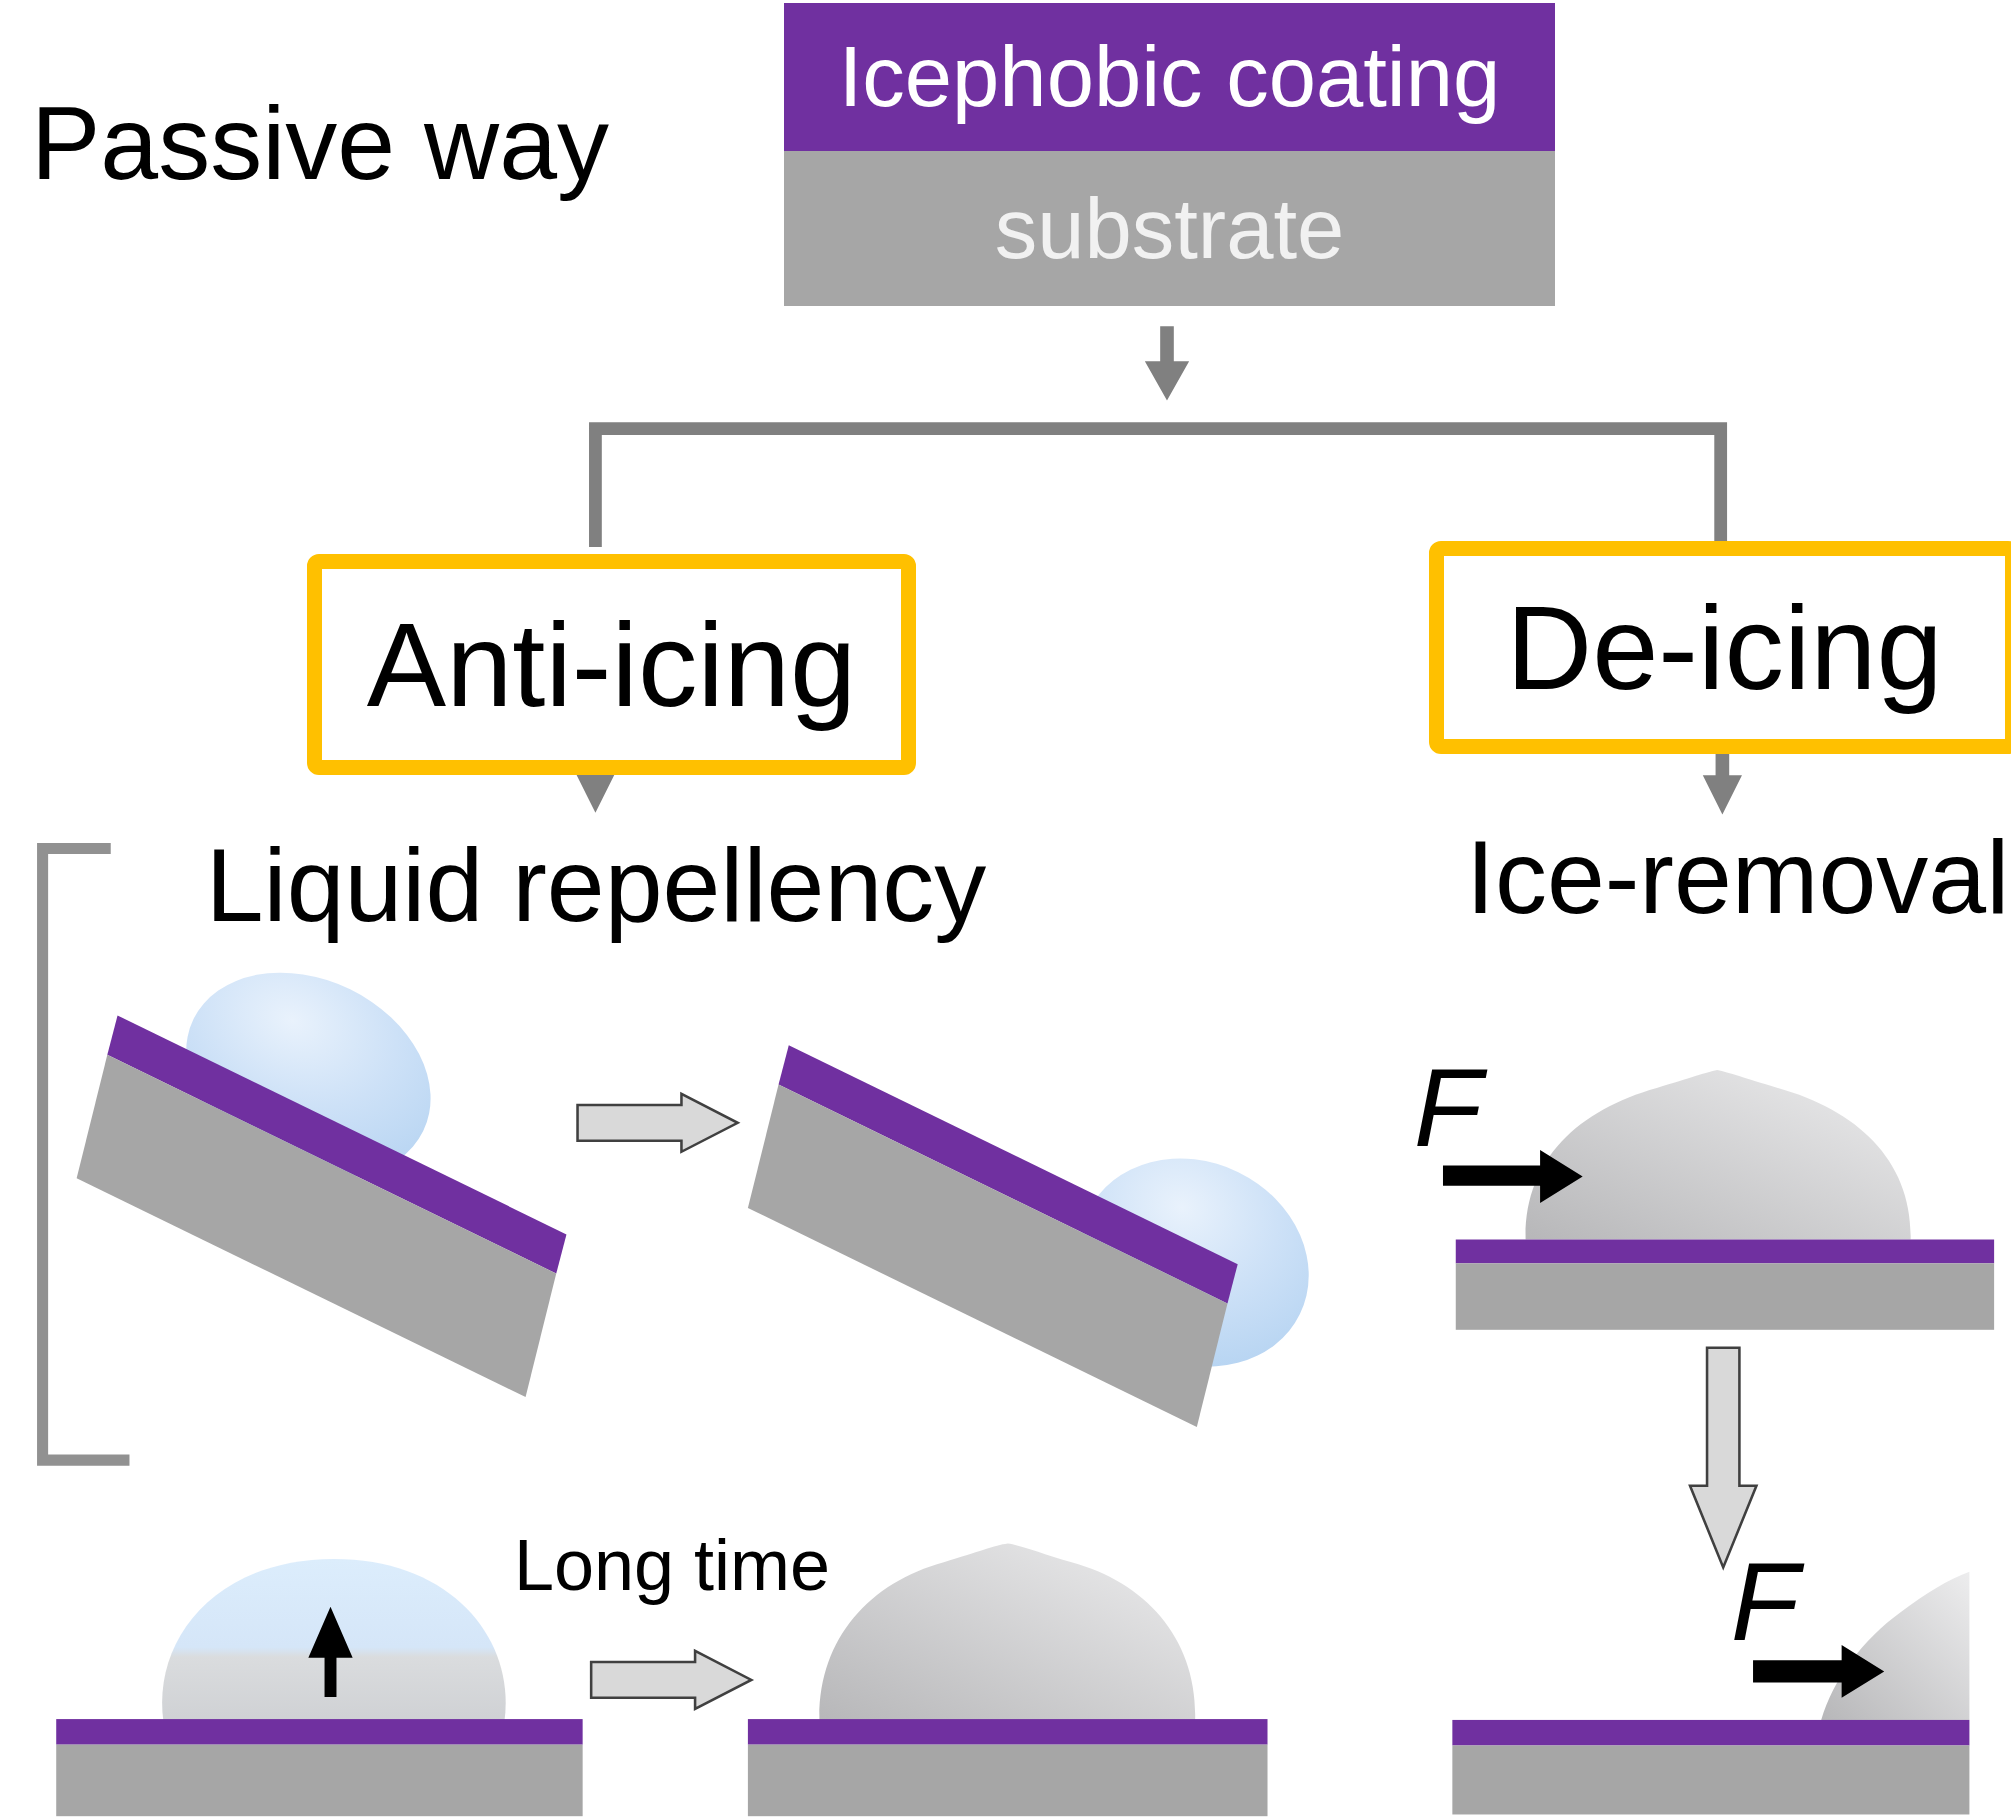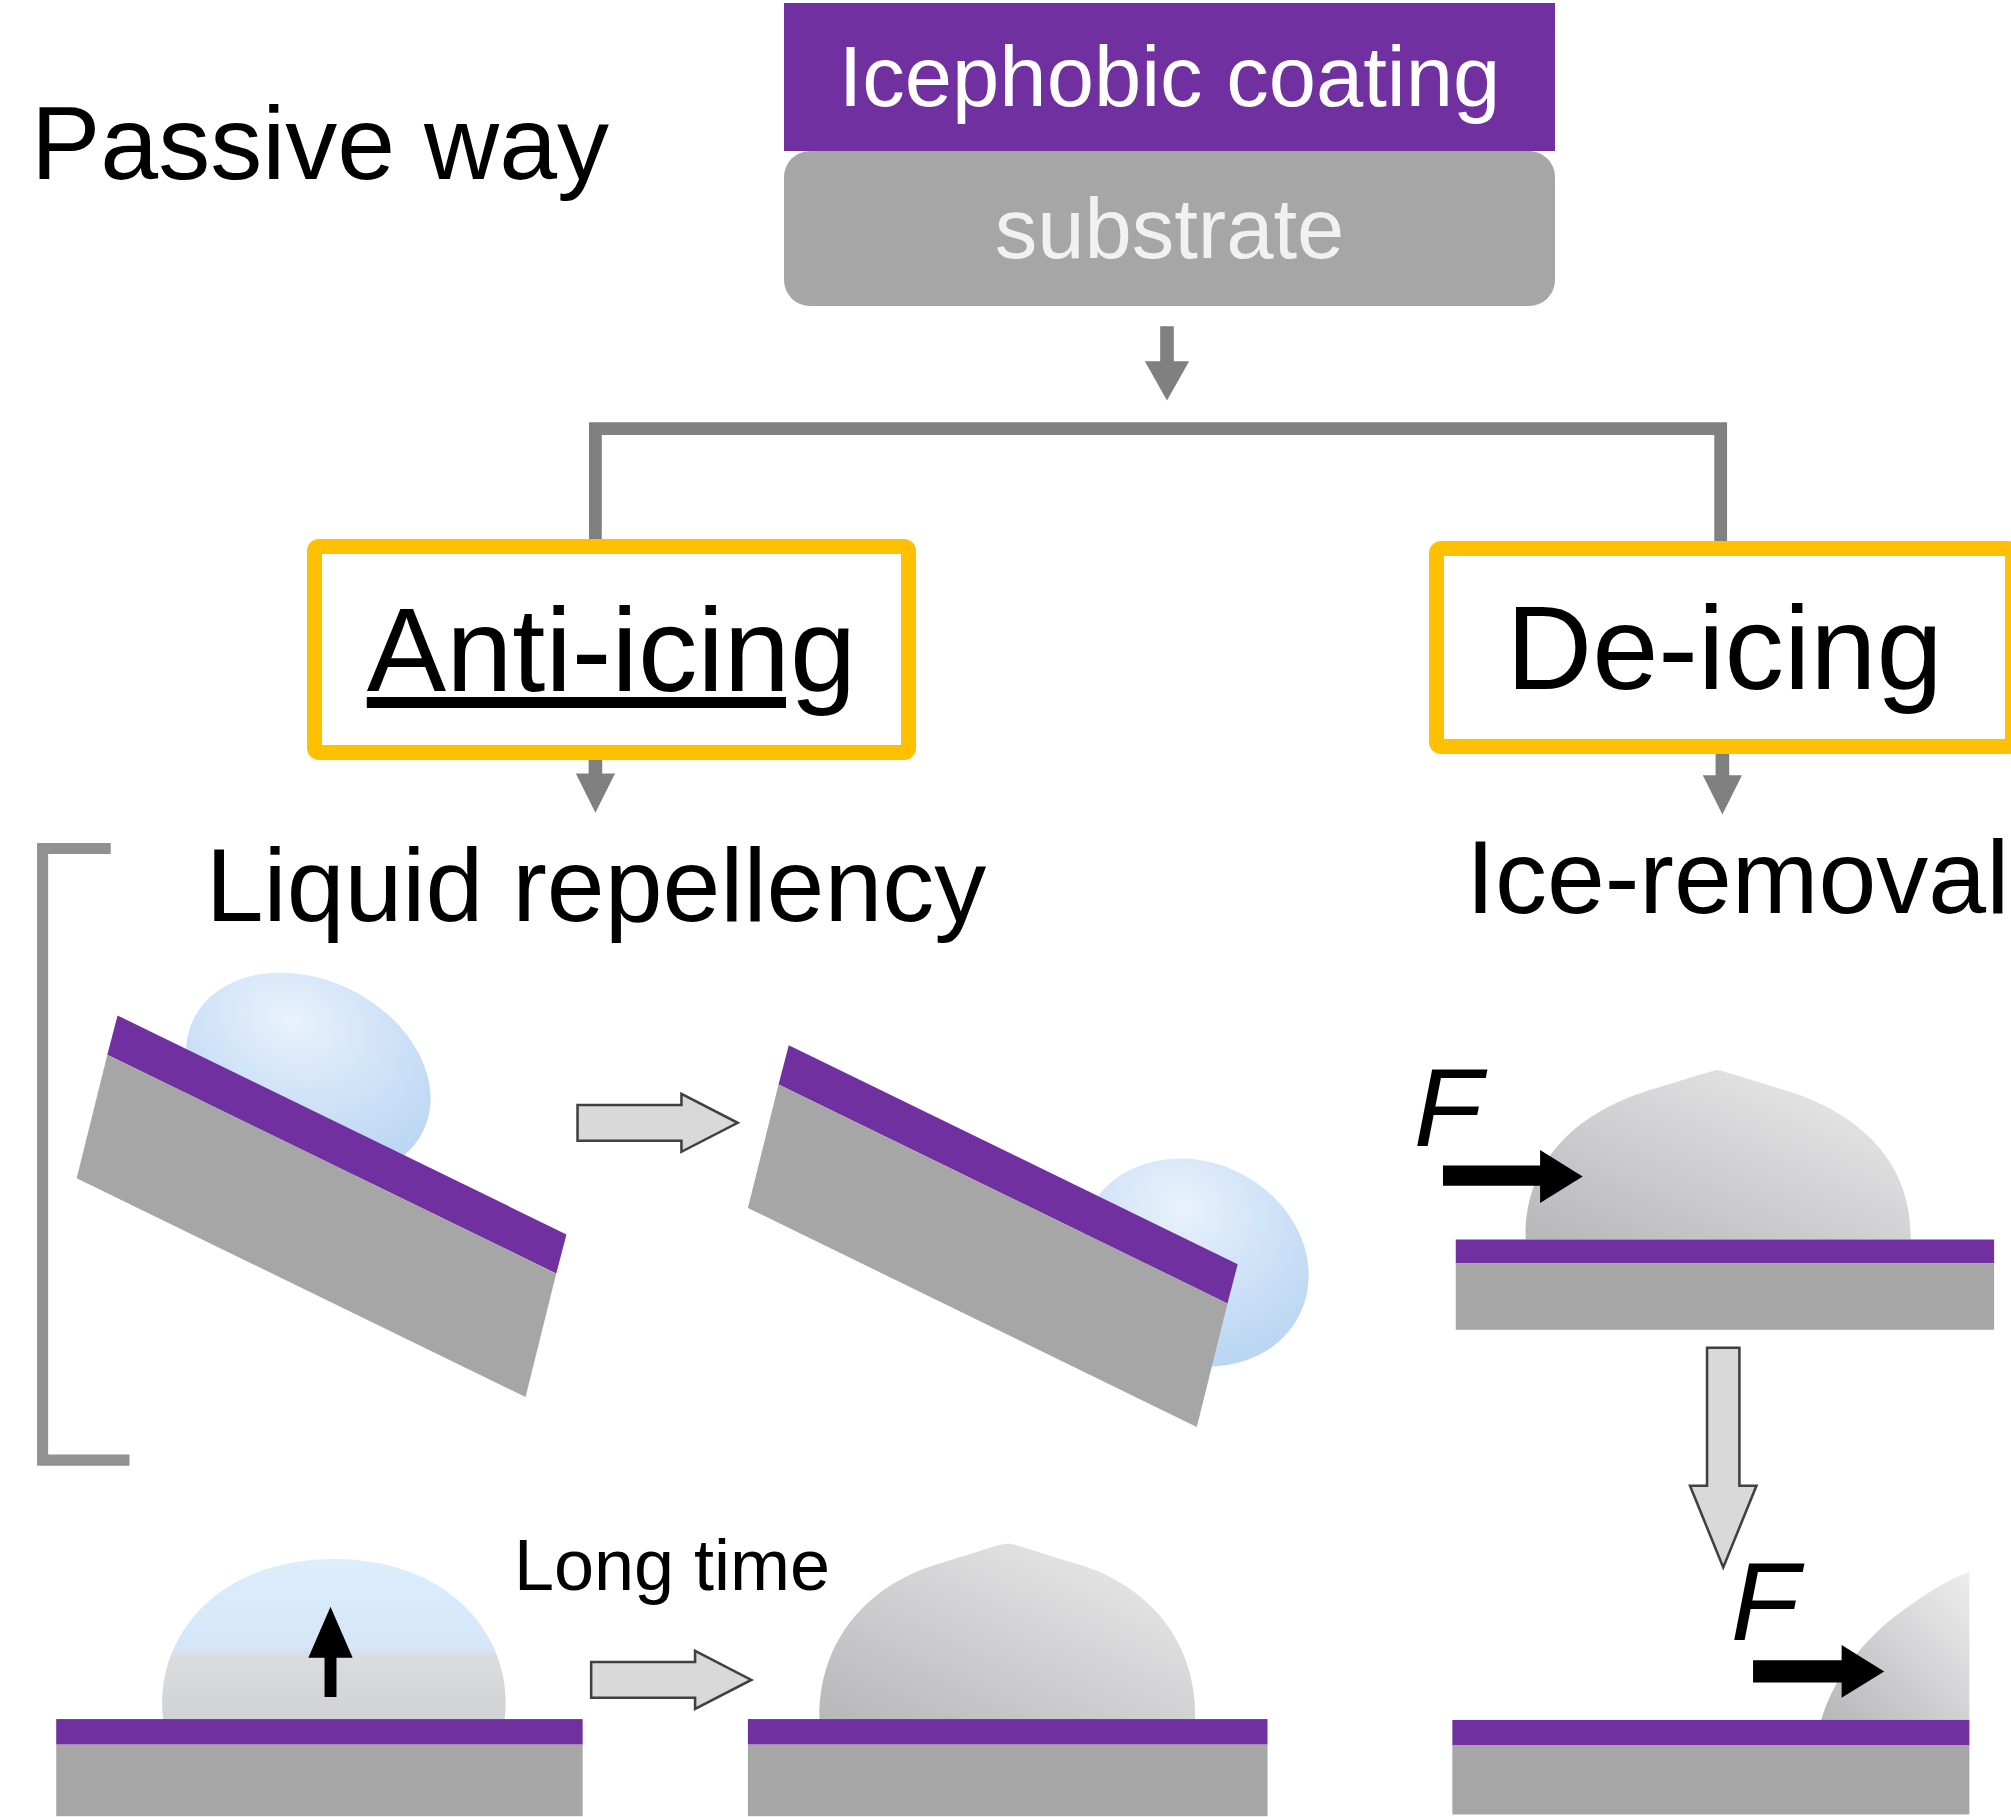--- a/index.html
+++ b/index.html
@@ -6,26 +6,26 @@
   #canvas{position:relative;width:2012px;height:1818px;background:#ffffff;
           font-family:"Liberation Sans",sans-serif;overflow:hidden;padding-left:10px;}
   #diagram-svg{position:absolute;left:0;top:0;width:2012px;height:1818px;}
   .txt{position:absolute;color:#000;white-space:nowrap;line-height:1.05;}
   .ctr{text-align:center;}
   .white{color:#ffffff;}
   .offwhite{color:#f1f1f1;}
   #passive-way{left:31px;top:89px;font-size:104px;}
   #stack-box{position:absolute;left:784px;top:3.4px;width:771px;}
   #coating-layer-box{height:148px;background:#7030A0;display:flex;align-items:center;justify-content:center;}
-  #substrate-layer-box{height:155px;background:#A6A6A6;display:flex;align-items:center;justify-content:center;border-radius:26px;}
+  #substrate-layer-box{height:155px;background:#A6A6A6;display:flex;align-items:center;justify-content:center;}
   #coating-layer-box div{font-size:85px;}
   #substrate-layer-box div{font-size:85px;}
   .branch-box{position:absolute;background:#ffffff;border:15.3px solid #FFC000;border-radius:12px;
               display:flex;align-items:center;justify-content:center;font-size:119px;color:#000;}
-  #anti-icing-box{left:307px;top:539px;width:579px;height:191px;text-decoration:underline;}
+  #anti-icing-box{left:307px;top:554px;width:579px;height:191px;}
   #de-icing-box{left:1429px;top:541px;width:561px;height:183px;}
   #liquid-repellency{left:170px;top:831px;width:852px;font-size:104px;}
   #slide-off{left:474px;top:985px;width:341px;font-size:87px;}
   #ice-delay{left:204px;top:1391px;width:426px;font-size:104px;}
   #long-time{left:459px;top:1528px;width:426px;font-size:72px;}
   #ice-removal{left:1466px;top:823px;width:528px;font-size:104px;}
   .force-label{font-size:112px;font-style:italic;}
   #force-label-1{left:1397px;top:1049px;width:102px;}
   #force-label-2{left:1714px;top:1543px;width:102px;}
   .outlined{stroke:#404040;stroke-width:3px;}

